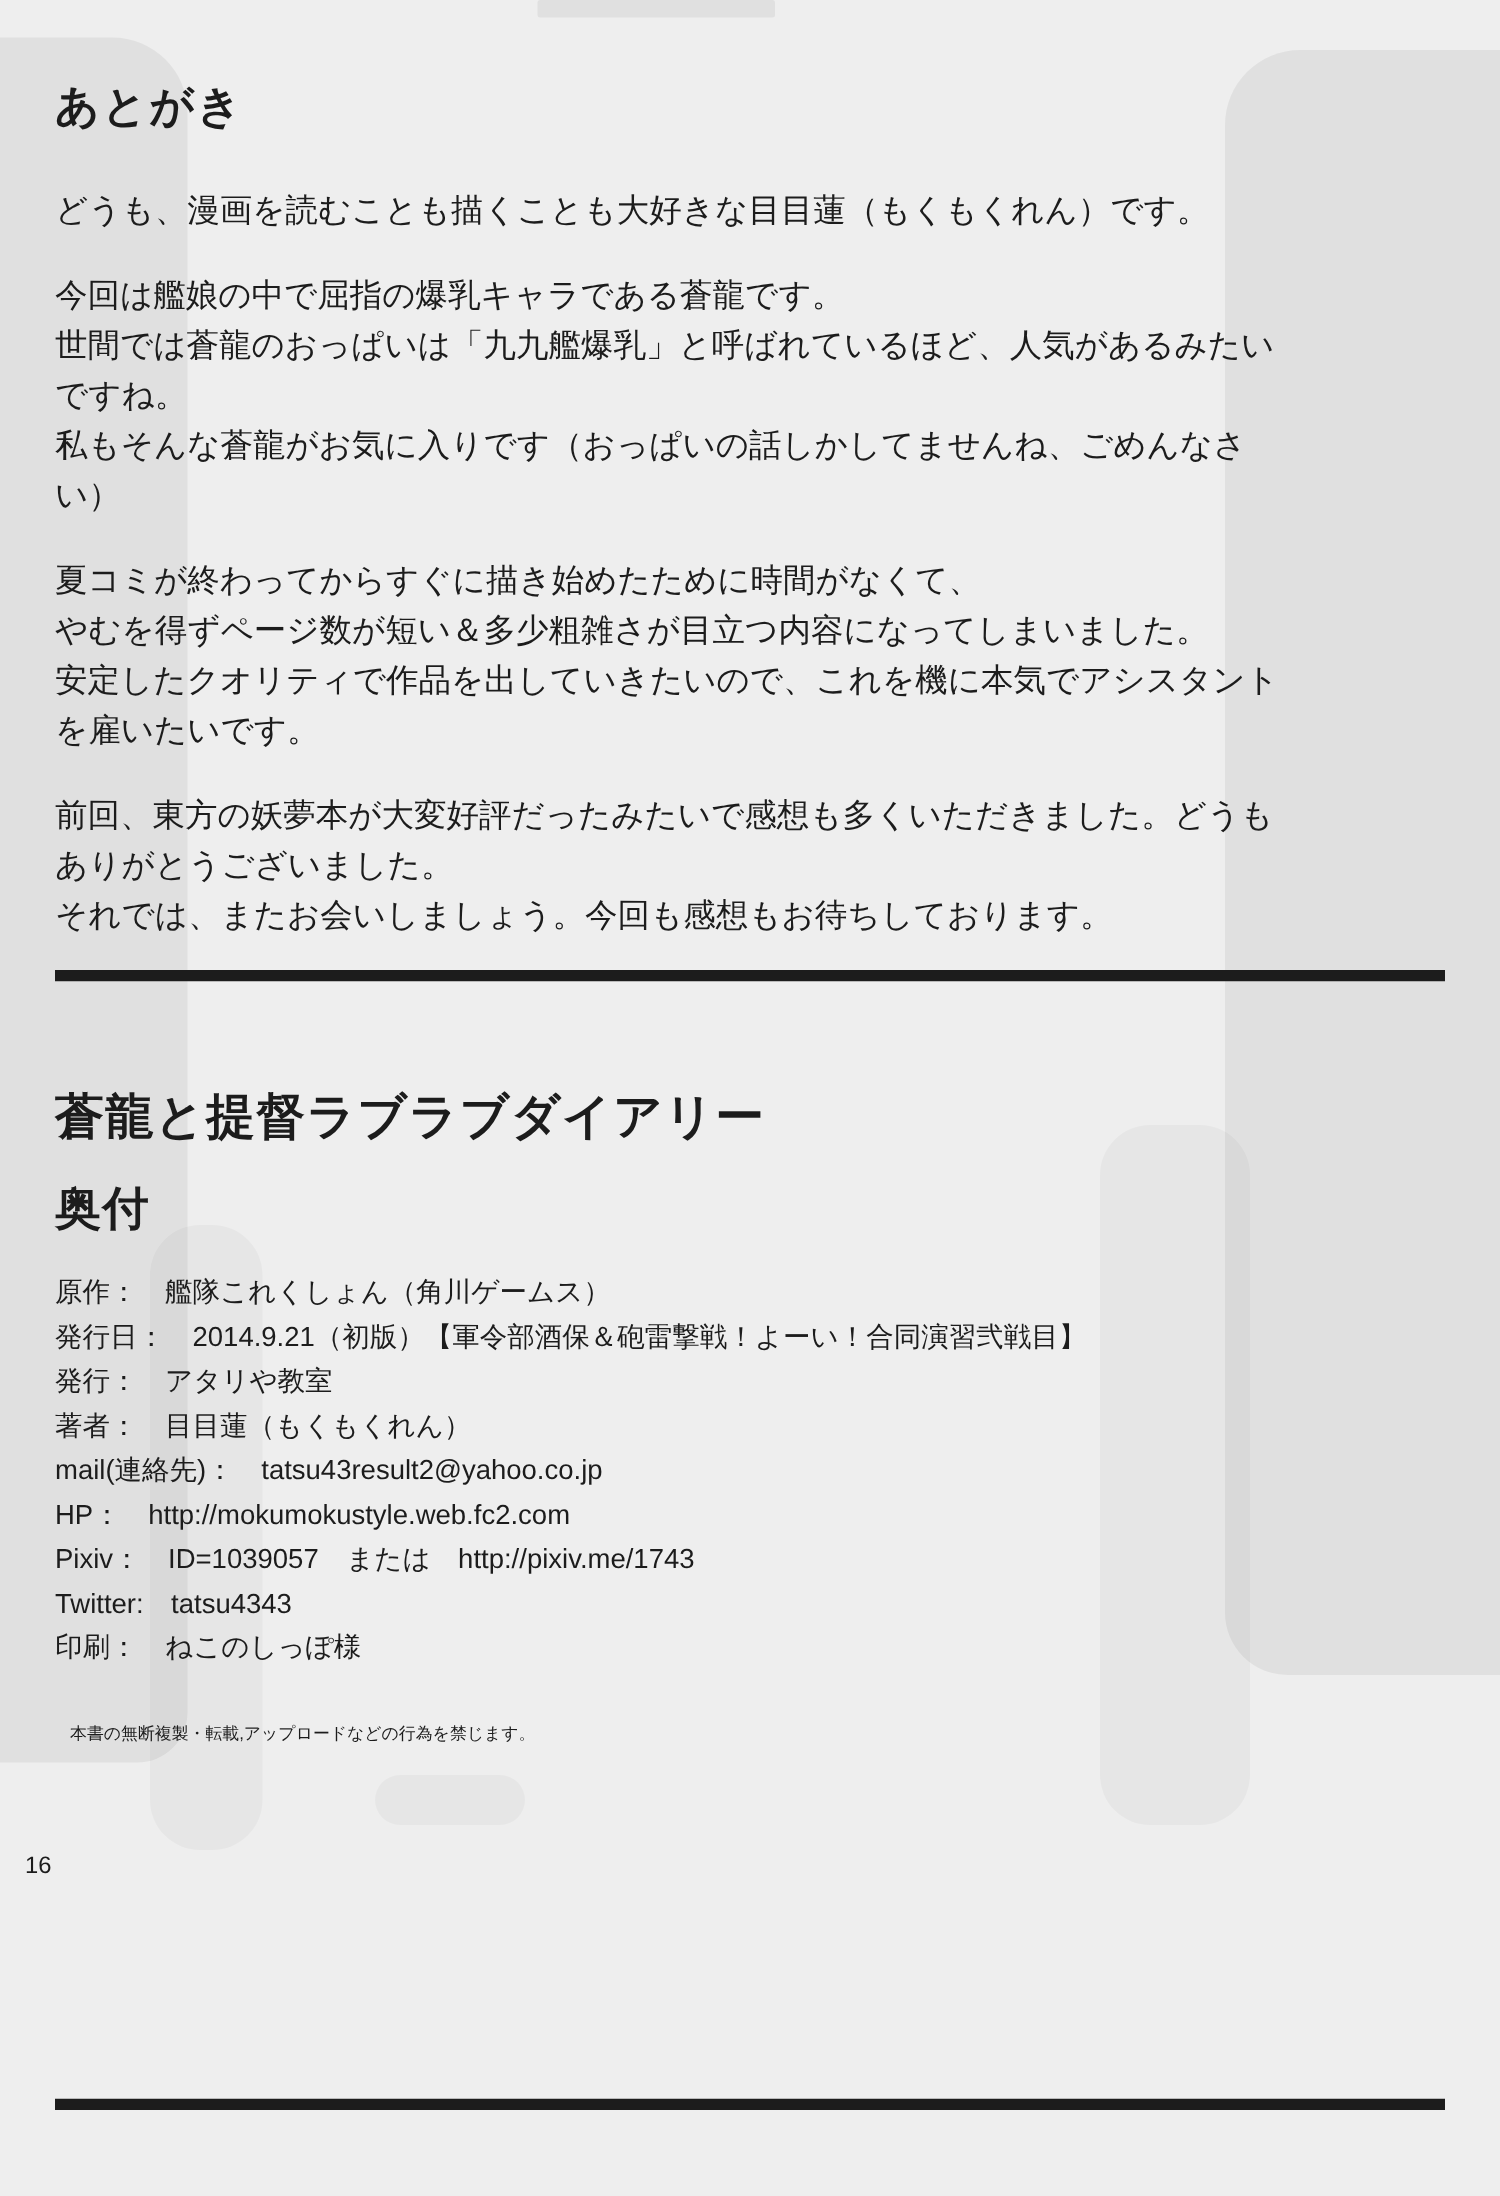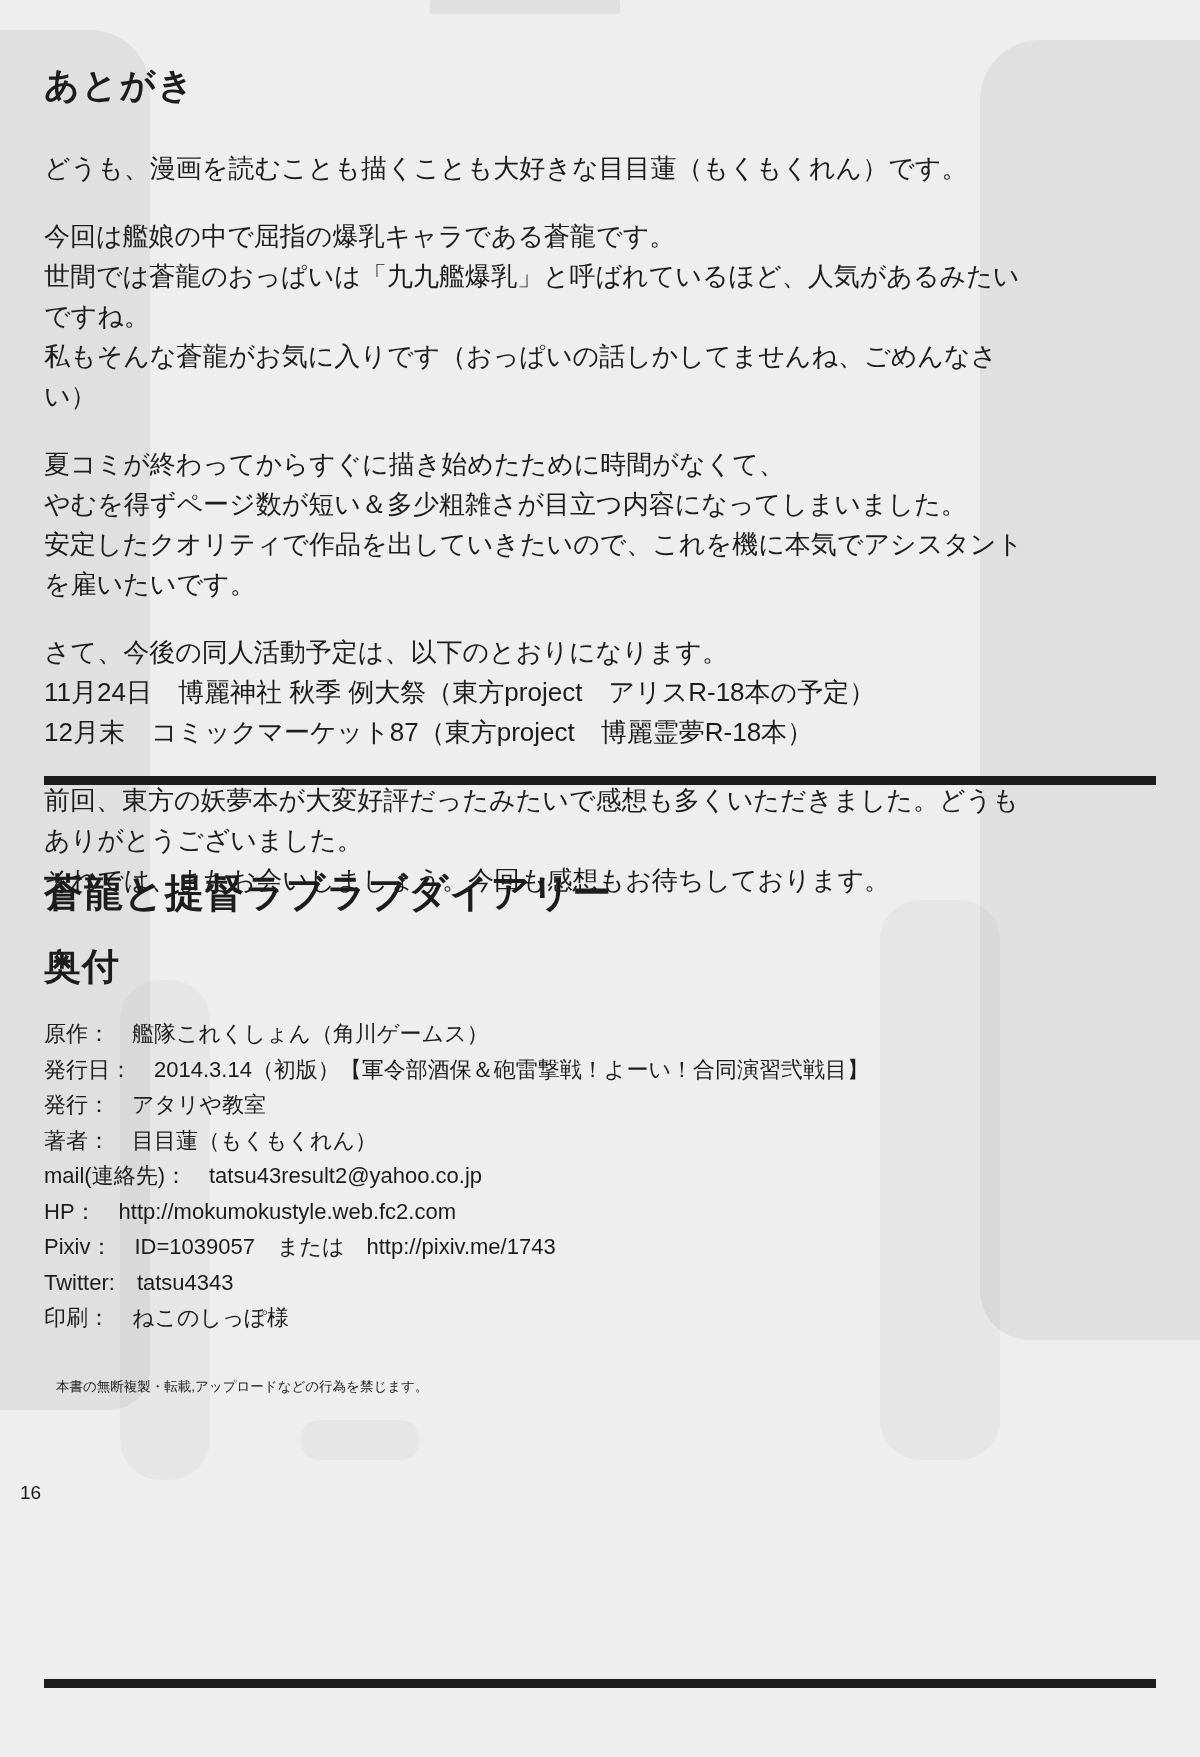--- a/index.html
+++ b/index.html
@@ -136,36 +136,33 @@
   <div class="afterword-title">あとがき</div>
 
   <div class="afterword-body">
     <p style="white-space: pre-wrap;">どうも、漫画を読むことも描くことも大好きな目目蓮（もくもくれん）です。</p>
     <p style="white-space: pre-wrap;">今回は艦娘の中で屈指の爆乳キャラである蒼龍です。
 世間では蒼龍のおっぱいは「九九艦爆乳」と呼ばれているほど、人気があるみたいですね。
 私もそんな蒼龍がお気に入りです（おっぱいの話しかしてませんね、ごめんなさい）</p>
     <p style="white-space: pre-wrap;">夏コミが終わってからすぐに描き始めたために時間がなくて、
 やむを得ずページ数が短い＆多少粗雑さが目立つ内容になってしまいました。
 安定したクオリティで作品を出していきたいので、これを機に本気でアシスタントを雇いたいです。</p>
-    <p style="white-space: pre-wrap;">さて、今後の同人活動予定は、以下のとおりになります。
-11月24日　博麗神社 秋季 例大祭（東方project　アリスR-18本の予定）
-12月末　コミックマーケット87（東方project　博麗霊夢R-18本）</p>
     <p style="white-space: pre-wrap;">前回、東方の妖夢本が大変好評だったみたいで感想も多くいただきました。どうもありがとうございました。
 それでは、またお会いしましょう。今回も感想もお待ちしております。</p>
   </div>
 
   <div class="rule rule-top"></div>
 
   <div class="book-title">蒼龍と提督ラブラブダイアリー</div>
 
   <div class="colophon-heading">奥付</div>
 
   <div class="colophon-list">
     <span class="colophon-row" style="white-space: pre-wrap;">原作：　艦隊これくしょん（角川ゲームス）</span>
-    <span class="colophon-row" style="white-space: pre-wrap;">発行日：　2014.3.14（初版）【軍令部酒保＆砲雷撃戦！よーい！合同演習弐戦目】</span>
+    <span class="colophon-row" style="white-space: pre-wrap;">発行日：　2014.9.21（初版）【軍令部酒保＆砲雷撃戦！よーい！合同演習弐戦目】</span>
     <span class="colophon-row" style="white-space: pre-wrap;">発行：　アタリや教室</span>
     <span class="colophon-row" style="white-space: pre-wrap;">著者：　目目蓮（もくもくれん）</span>
     <span class="colophon-row" style="white-space: pre-wrap;">mail(連絡先)：　tatsu43result2@yahoo.co.jp</span>
     <span class="colophon-row" style="white-space: pre-wrap;">HP：　http://mokumokustyle.web.fc2.com</span>
     <span class="colophon-row" style="white-space: pre-wrap;">Pixiv：　ID=1039057　または　http://pixiv.me/1743</span>
     <span class="colophon-row" style="white-space: pre-wrap;">Twitter:　tatsu4343</span>
     <span class="colophon-row" style="white-space: pre-wrap;">印刷：　ねこのしっぽ様</span>
   </div>
 
   <div class="notice">本書の無断複製・転載,アップロードなどの行為を禁じます。</div>

